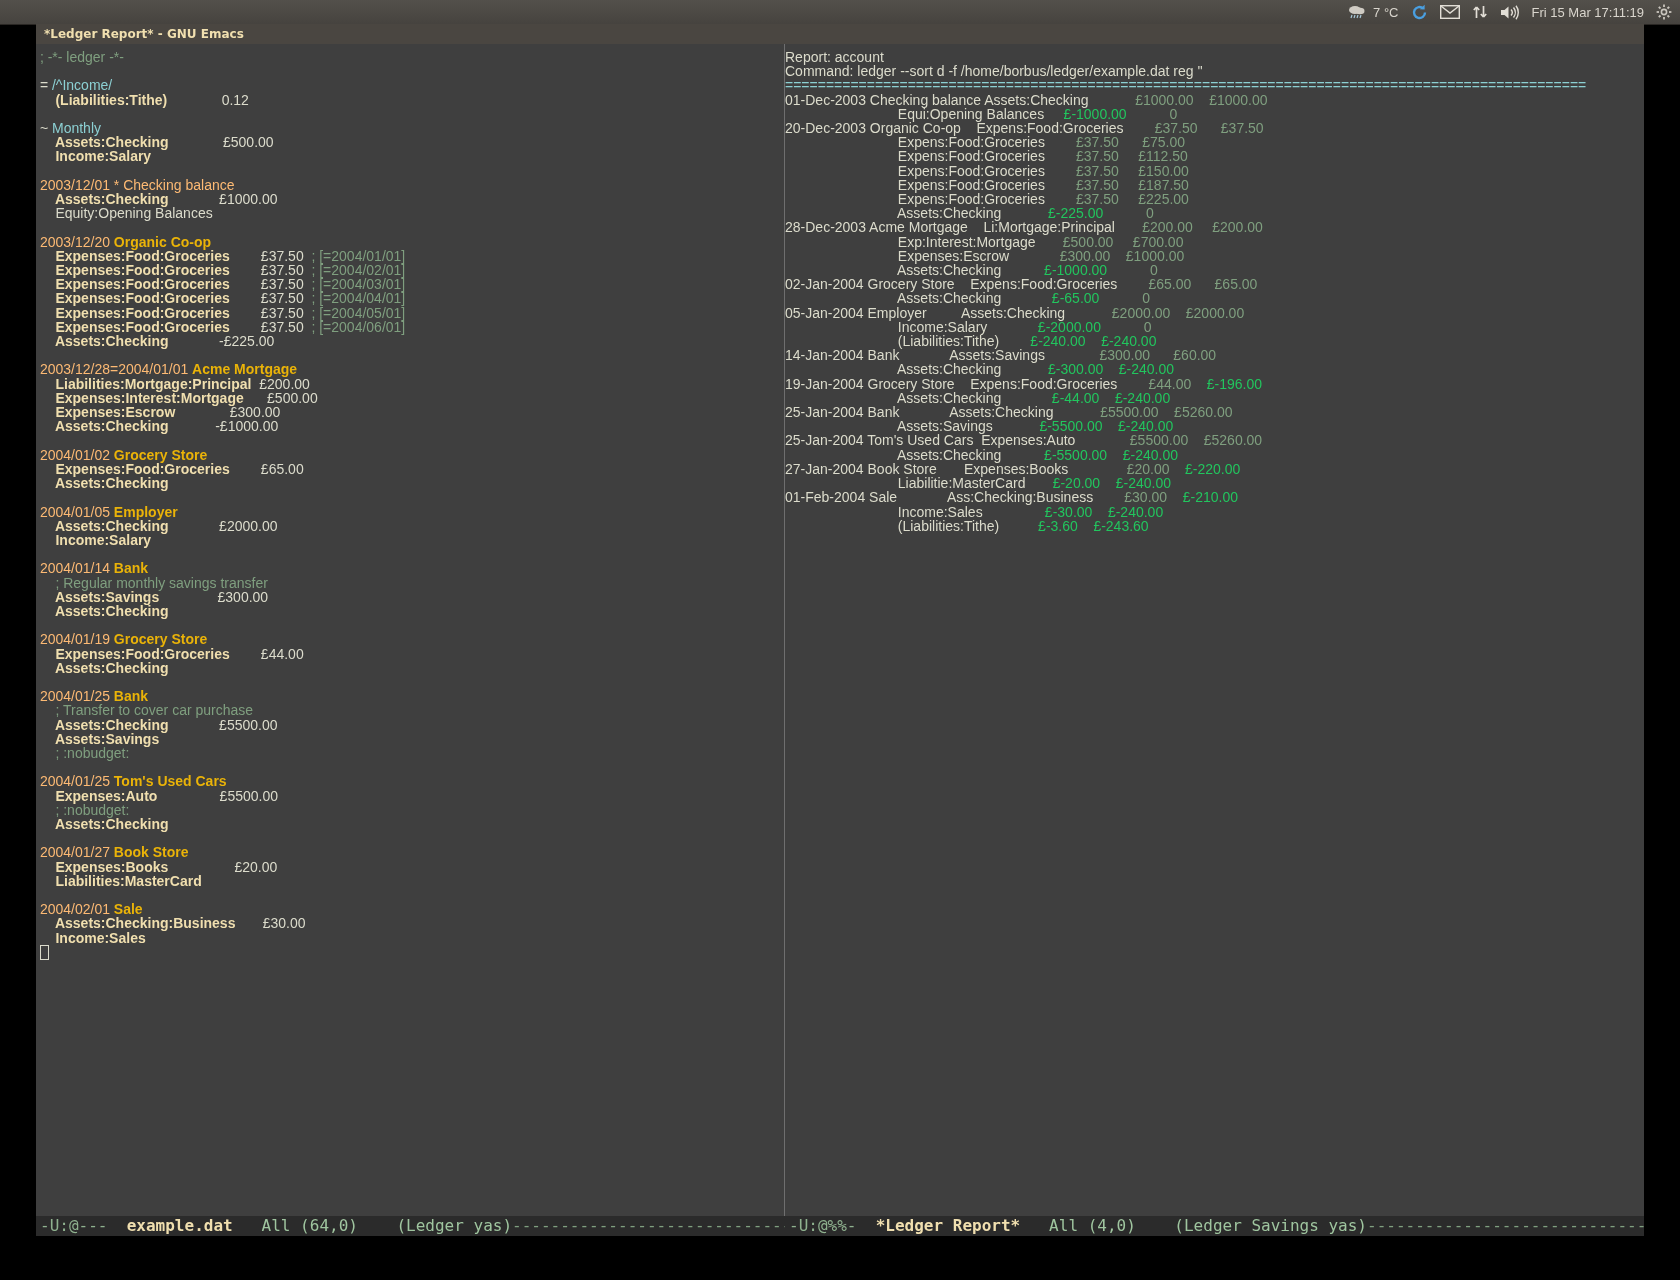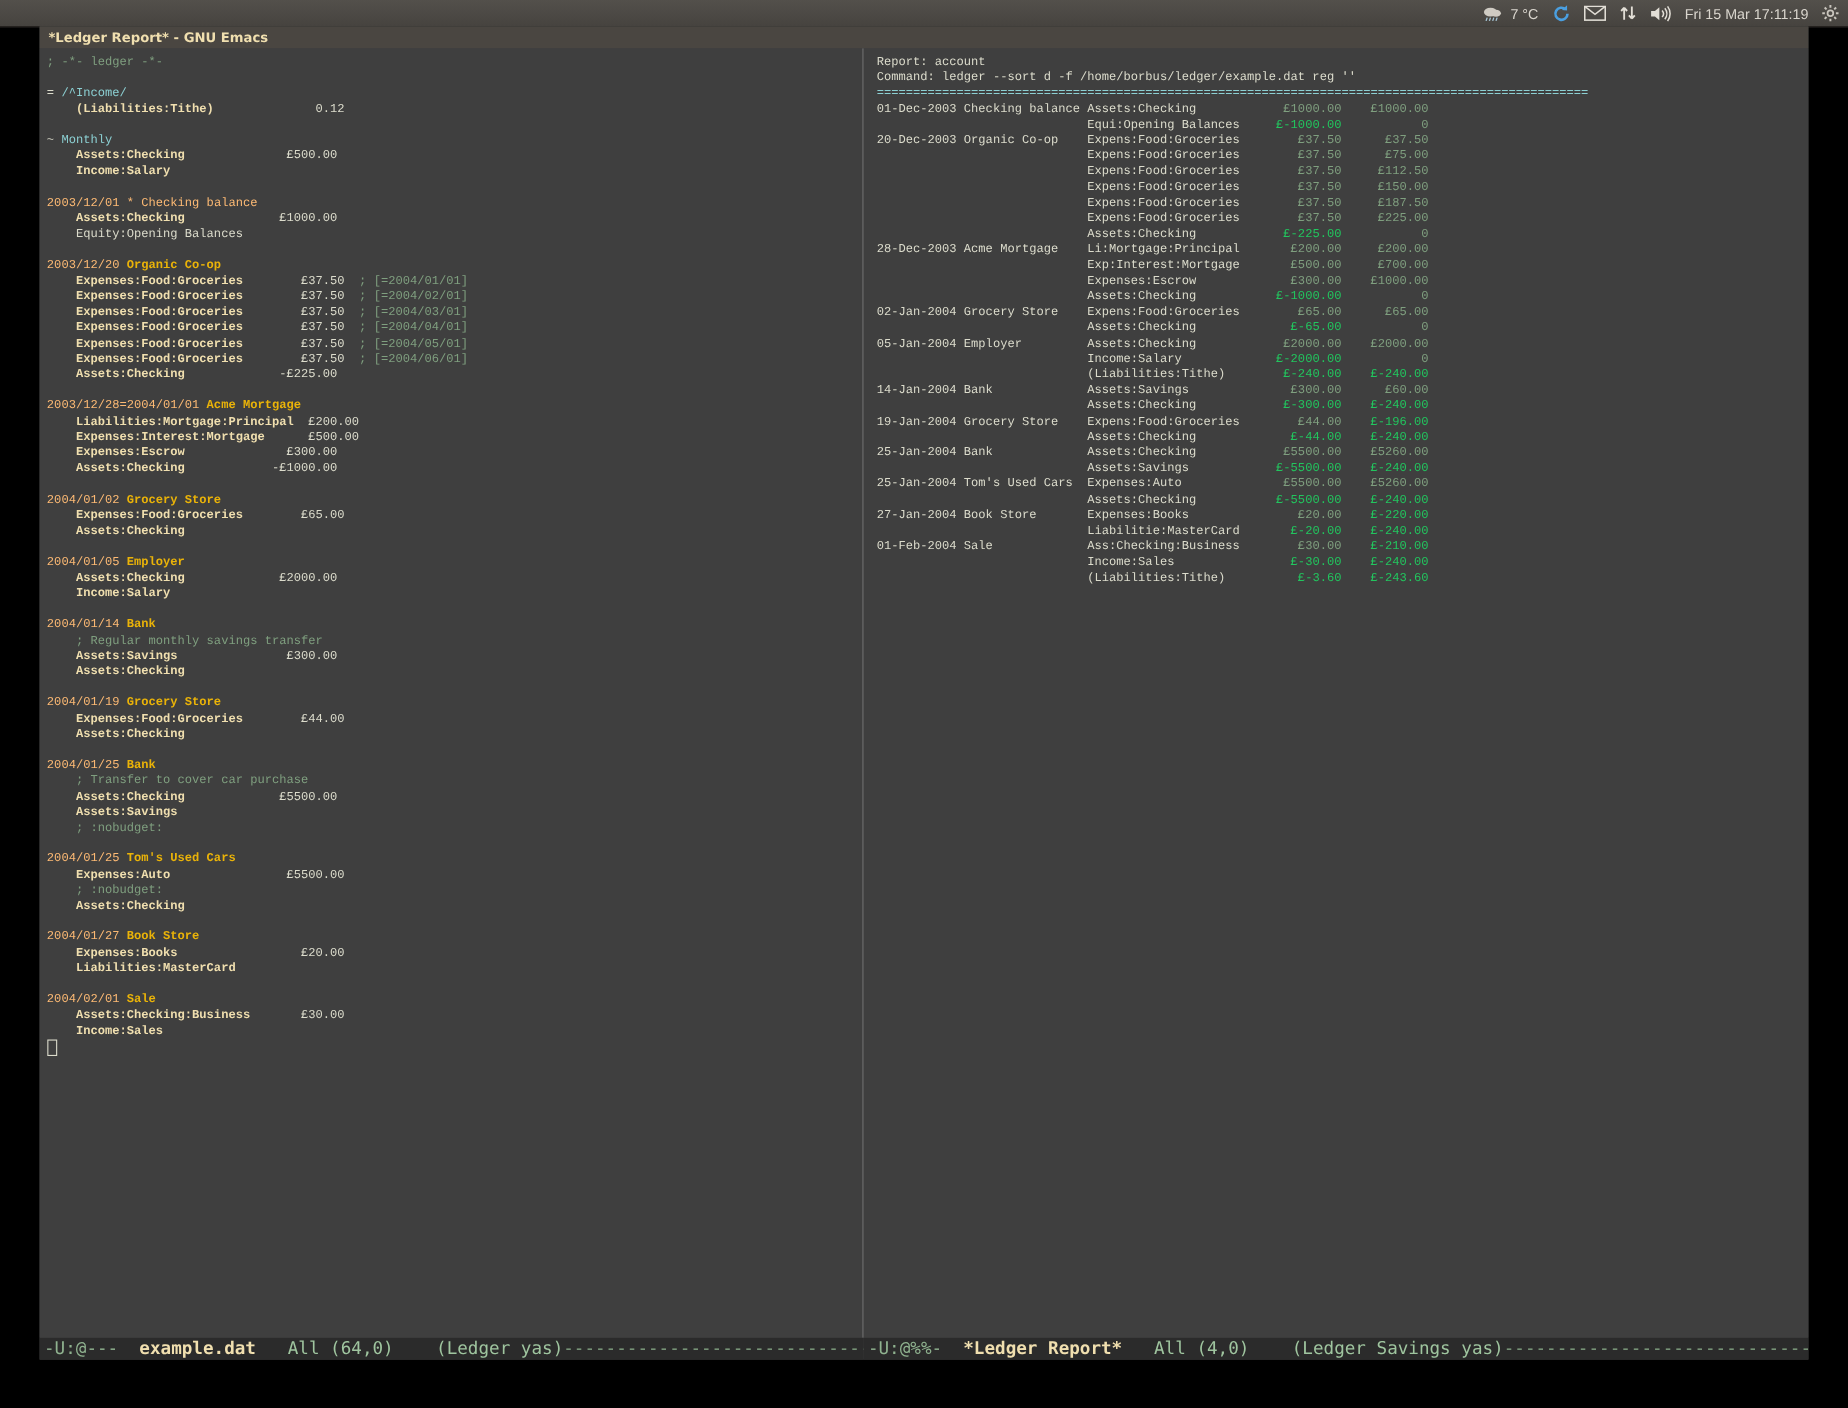--- a/index.html
+++ b/index.html
@@ -30,21 +30,21 @@
     position: absolute;
     right: 8px; top: 0;
     height: 24px;
     display: flex;
     align-items: center;
     gap: 12px;
     color: #d9d5cd;
     font-family: "Liberation Sans", sans-serif;
     font-size: 13px;
   }
-  .tray .item { display: flex; align-items: flex-end; gap: 7px; }
+  .tray .item { display: flex; align-items: flex-start; gap: 7px; }
   .tray svg { display: block; }
   
   .emacs {
     position: absolute;
     left: 36px; top: 24px;
     width: 1608px; height: 1212px;
     background: #3f3f3f;
     display: flex;
     flex-direction: column;
   }
@@ -67,25 +67,25 @@
     background: #3f3f3f;
   }
   .win {
     position: relative;
     display: flex;
     flex-direction: column;
     overflow: hidden;
   }
   .win-left  { width: 748px; }
   .divider   { width: 1px; background: #6f6f6f; }
-  .win-right { flex: 1; margin-left: 12px; }
+  .win-right { flex: 1; }
   .buffer {
     flex: 1;
-    font-family: Liberation Mono, monospace;
-    font-size: 11px;
+    font-family: Liberation Sans, sans-serif;
+    font-size: 14px;
     line-height: 14.2px;
     white-space: pre;
     color: #dcdccc;
     padding: 6px 0 0 0;
     overflow: hidden;
   }
   .modeline {
     height: 20px;
     background: #2b2b2b;
     color: #8fb28f;

